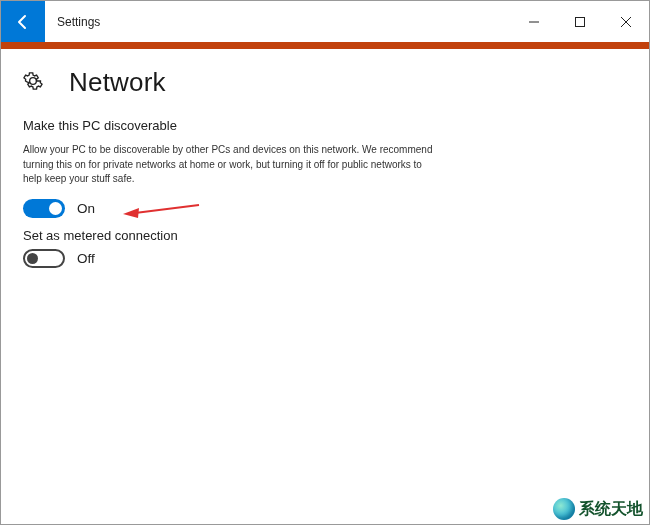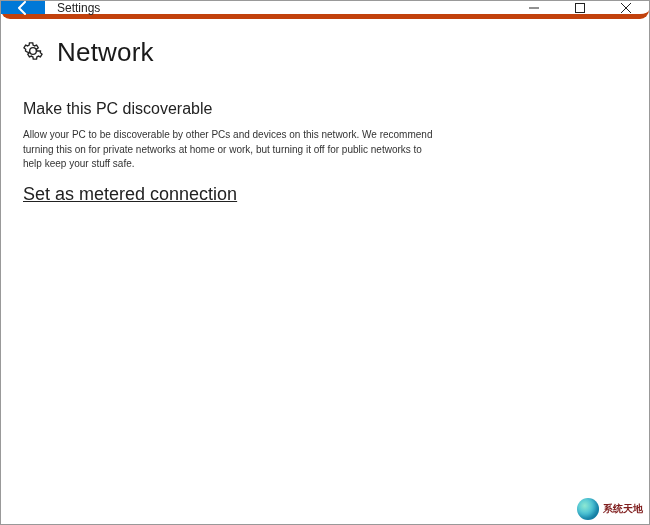--- a/index.html
+++ b/index.html
@@ -8,25 +8,24 @@
     width: 650px;
     height: 525px;
     font-family: "Segoe UI", Tahoma, sans-serif;
     background: #ffffff;
     border: 1px solid #999;
     position: relative;
     overflow: hidden;
     color: #1a1a1a;
   }
   .titlebar {
-    height: 18px;
+    height: 48px;
     display: flex;
     align-items: stretch;
-    border-bottom: 5px solid #c2410c;
-    border-radius: 16px;
+    border-bottom: 7px solid #c2410c;
   }
   .back-btn {
     width: 44px;
     background: #0078d7;
     display: flex;
     align-items: center;
     justify-content: center;
     color: #fff;
   }
   .back-btn svg { width: 16px; height: 16px; }
@@ -50,33 +49,33 @@
     color: #222;
   }
   .win-btn svg { width: 10px; height: 10px; }
 
   .content {
     padding: 18px 22px 0 22px;
   }
   .page-header {
     display: flex;
     align-items: center;
-    gap: 14px;
-    margin-bottom: 32px;
+    gap: 26px;
+    margin-bottom: 8px;
   }
   .gear-icon svg { width: 20px; height: 20px; }
   .page-title {
     font-size: 26px;
     font-weight: 400;
     letter-spacing: 0.2px;
   }
   .section-title {
-    font-size: 16px;
+    font-size: 13px;
     font-weight: 400;
-    margin: 8px 0 10px 0;
+    margin: 20px 0 10px 0;
     color: #222;
   }
   .body-text {
     font-size: 10px;
     line-height: 1.45;
     color: #333;
     max-width: 420px;
     margin-bottom: 12px;
   }
   .toggle-row {
@@ -115,42 +114,41 @@
     width: 11px;
     height: 11px;
     background: #444;
     border-radius: 50%;
   }
   .toggle-label {
     font-size: 13.5px;
     color: #222;
   }
   .sub-label {
-    font-size: 18px;
+    font-size: 13px;
     color: #222;
     margin-bottom: 6px;
-    text-decoration: underline;
   }
   .red-arrow {
     position: absolute;
     left: 98px;
     top: 2px;
     width: 80px;
     height: 18px;
     pointer-events: none;
   }
   .watermark {
     position: absolute;
     right: 6px;
     bottom: 4px;
     display: flex;
     align-items: center;
     gap: 4px;
-    font-size: 10px;
-    color: #7f1d1d;
+    font-size: 16px;
+    color: #14532d;
     font-weight: 600;
   }
   .watermark .globe {
     width: 22px; height: 22px;
     border-radius: 50%;
     background: radial-gradient(circle at 35% 35%, #8ee8d2, #1aa6d6 70%);
     position: relative;
   }
   .watermark .globe::after{
     content:"";
@@ -194,21 +192,37 @@
     <span class="gear-icon">
       <svg viewBox="0 0 24 24">
           <path fill="none" stroke="#222" stroke-width="1.6" d="M12 8a4 4 0 1 0 0 8 4 4 0 0 0 0-8zm9 4c0 .7-.08 1.37-.23 2.02l2.1 1.64-2 3.46-2.47-1a9 9 0 0 1-1.75 1.02l-.37 2.63h-4l-.37-2.63a9 9 0 0 1-1.75-1.02l-2.47 1-2-3.46 2.1-1.64A9 9 0 0 1 3 12c0-.7.08-1.37.23-2.02L1.13 8.34l2-3.46 2.47 1c.55-.4 1.13-.75 1.75-1.02L7.72 2.23h4l.37 2.63c.62.27 1.2.62 1.75 1.02l2.47-1 2 3.46-2.1 1.64c.15.65.23 1.32.23 2.02z"></path>
         </svg>
     </span>
     <span class="page-title">Network</span>
   </div>
 
   <div class="section-title">Make this PC discoverable</div>
   <div class="body-text">Allow your PC to be discoverable by other PCs and devices on this network. We recommend turning this on for private networks at home or work, but turning it off for public networks to help keep your stuff safe.</div>
+  <div class="toggle-row">
+    <div class="toggle on">
+        <div class="knob"></div>
+      </div>
+    <span class="toggle-label">On</span>
+    <svg class="red-arrow" viewBox="0 0 80 18">
+      <line x1="78" y1="4" x2="14" y2="12" stroke="#e03030" stroke-width="2"></line>
+      <polygon points="2,13 18,7 17,17" fill="#e03030"></polygon>
+    </svg>
+  </div>
 
   <div class="sub-label">Set as metered connection</div>
+  <div class="toggle-row">
+    <div class="toggle off">
+        <div class="knob"></div>
+      </div>
+    <span class="toggle-label">Off</span>
+  </div>
 
 </div>
 
 <div class="watermark">
   <div class="globe"></div>
   <span>系统天地</span>
 </div>
 
 </body></html>

